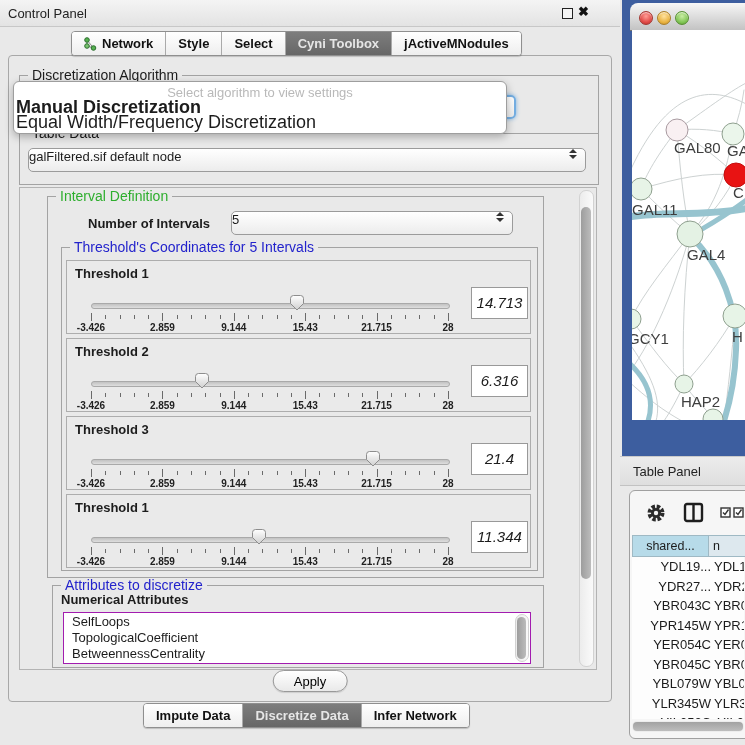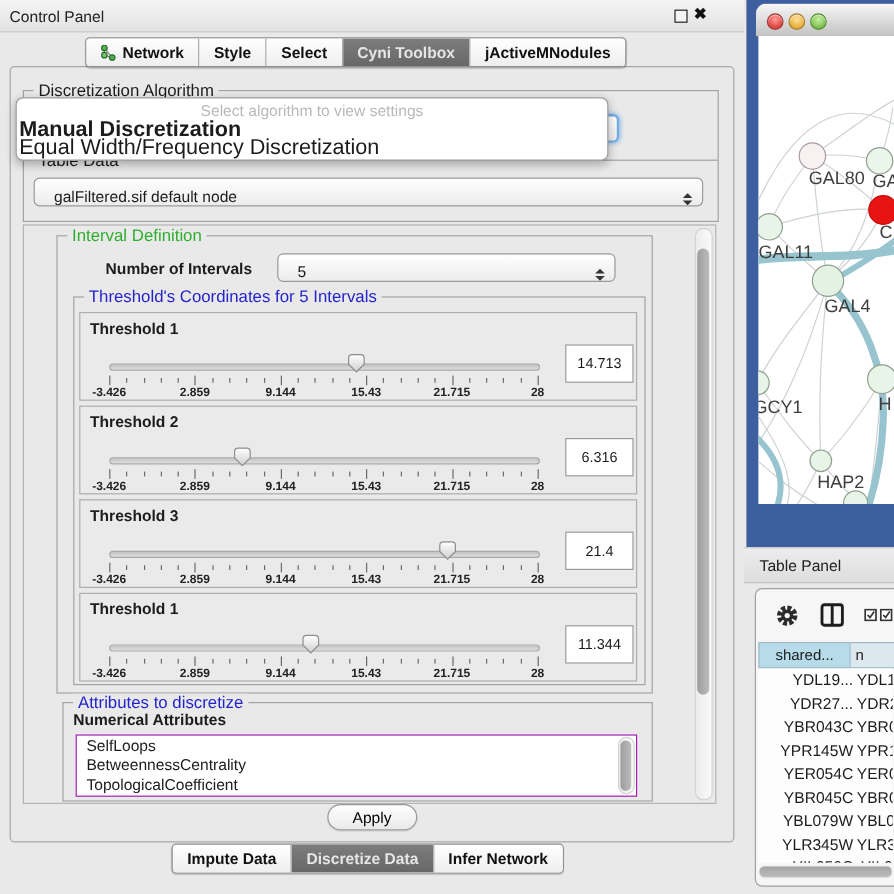--- a/index.html
+++ b/index.html
@@ -22,23 +22,23 @@
   #top-tabs{left:71px;top:31px;}
   #bottom-tabs{left:143px;top:703px;}
   
   #main-panel{position:absolute;left:8px;top:55px;width:602px;height:645px;background:#e9e9e9;
     border:1px solid #a8a8a8;border-radius:4px;}
   .group{position:absolute;border:1px solid #a3a3a3;background:#e9e9e9;}
   .legend{position:absolute;top:-8px;left:8px;background:#e9e9e9;padding:0 4px;font-size:14px;line-height:15px;white-space:nowrap;}
   .legend.green{color:#2eae2e;}
   .legend.blue{color:#2323cc;}
   
-  .mac-combo{position:absolute;display:flex;align-items:flex-end;height:24px;
+  .mac-combo{position:absolute;display:flex;align-items:flex-start;height:24px;
     background:linear-gradient(#ffffff,#ececec);border:1px solid #9b9b9b;border-radius:5px;
-    font-size:13px;padding-left:16px;box-sizing:border-box;}
+    font-size:13px;padding-left:0;box-sizing:border-box;}
   .combo-text{flex:1;overflow:hidden;white-space:nowrap;}
   .spinner{width:16px;display:flex;flex-direction:column;align-items:center;gap:2px;margin-right:4px;}
   .spinner i{display:block;width:0;height:0;border-left:4px solid transparent;border-right:4px solid transparent;}
   .spinner .up{border-bottom:4px solid #333;}
   .spinner .dn{border-top:4px solid #333;}
   
   #algo-combo{left:18px;top:39px;width:489px;height:24px;border:2px solid #74aee2;
     box-shadow:0 0 4px #79b2e4;z-index:1;}
   
   #algo-popup{position:absolute;left:4px;top:25px;width:492px;height:51px;background:#fff;
@@ -57,21 +57,21 @@
   .thr-slider{position:absolute;left:24px;top:30px;width:357px;height:42px;}
   .track{position:absolute;left:0;top:12px;width:357px;height:4px;background:linear-gradient(#c2c2c2,#dedede);
     border:1px solid #a9a9a9;border-radius:3px;}
   .thumb{position:absolute;top:3px;z-index:2;}
   .ticks{position:absolute;left:0;top:22px;width:357px;height:8px;}
   .ticks i{position:absolute;top:2px;width:1px;height:4px;background:#6a6a6a;}
   .ticks i.major{top:0;height:8px;}
   .ticklabels{position:absolute;left:0;top:31px;width:357px;height:11px;}
   .ticklabels span{position:absolute;transform:translateX(-50%);font-size:10px;font-weight:bold;color:#222;white-space:nowrap;}
   .thr-value{position:absolute;left:404px;top:26px;width:55px;height:30px;background:#fff;border:1px solid #999;
-    font-size:12px;text-align:center;line-height:30px;}
+    font-size:15px;text-align:center;line-height:30px;font-style:italic;}
   
   #attr-list{position:absolute;left:10px;top:26px;width:466px;height:50px;background:#fff;border:1px solid #a21caf;overflow:hidden;}
   #attr-items{position:absolute;left:0;top:1px;right:13px;height:47px;overflow:hidden;}
   .attr-item{font-size:13px;line-height:16px;padding-left:8px;white-space:nowrap;}
   .list-label{position:absolute;left:8px;top:6px;font-size:13px;font-weight:bold;}
   #apply-btn{position:absolute;left:50%;transform:translateX(-50%);top:614px;height:22px;padding:0 20px;
     font-size:13px;font-family:"Liberation Sans",sans-serif;background:linear-gradient(#ffffff,#e9e9e9);
     border:1px solid #999;border-radius:11px;box-shadow:0 1px 1px rgba(0,0,0,.12);}
   
   #network-window{position:absolute;left:620px;top:0;width:125px;height:456px;background:#e9e9e9;}
@@ -389,22 +389,22 @@
               </div>
           </div>
         </div>
 
         <div class="group" style="left:32px;top:397px;width:490px;height:81px;">
           <span class="legend blue">Attributes to discretize</span>
           <div class="list-label">Numerical Attributes</div>
           <div id="attr-list">
             <div id="attr-items">
                 <div class="attr-item">SelfLoops</div>
+                <div class="attr-item">TopologicalCoefficient</div>
                 <div class="attr-item">BetweennessCentrality</div>
-                <div class="attr-item">TopologicalCoefficient</div>
               </div>
             <div class="vtrack" style="right:1px;top:1px;width:12px;height:46px;">
               <div class="vthumb" style="left:1px;top:2px;width:9px;height:42px;"></div>
             </div>
           </div>
         </div>
 
         <div class="vtrack" style="right:2px;top:2px;width:13px;height:475px;">
           <div class="vthumb" style="left:1px;top:16px;width:10px;height:372px;"></div>
         </div>

